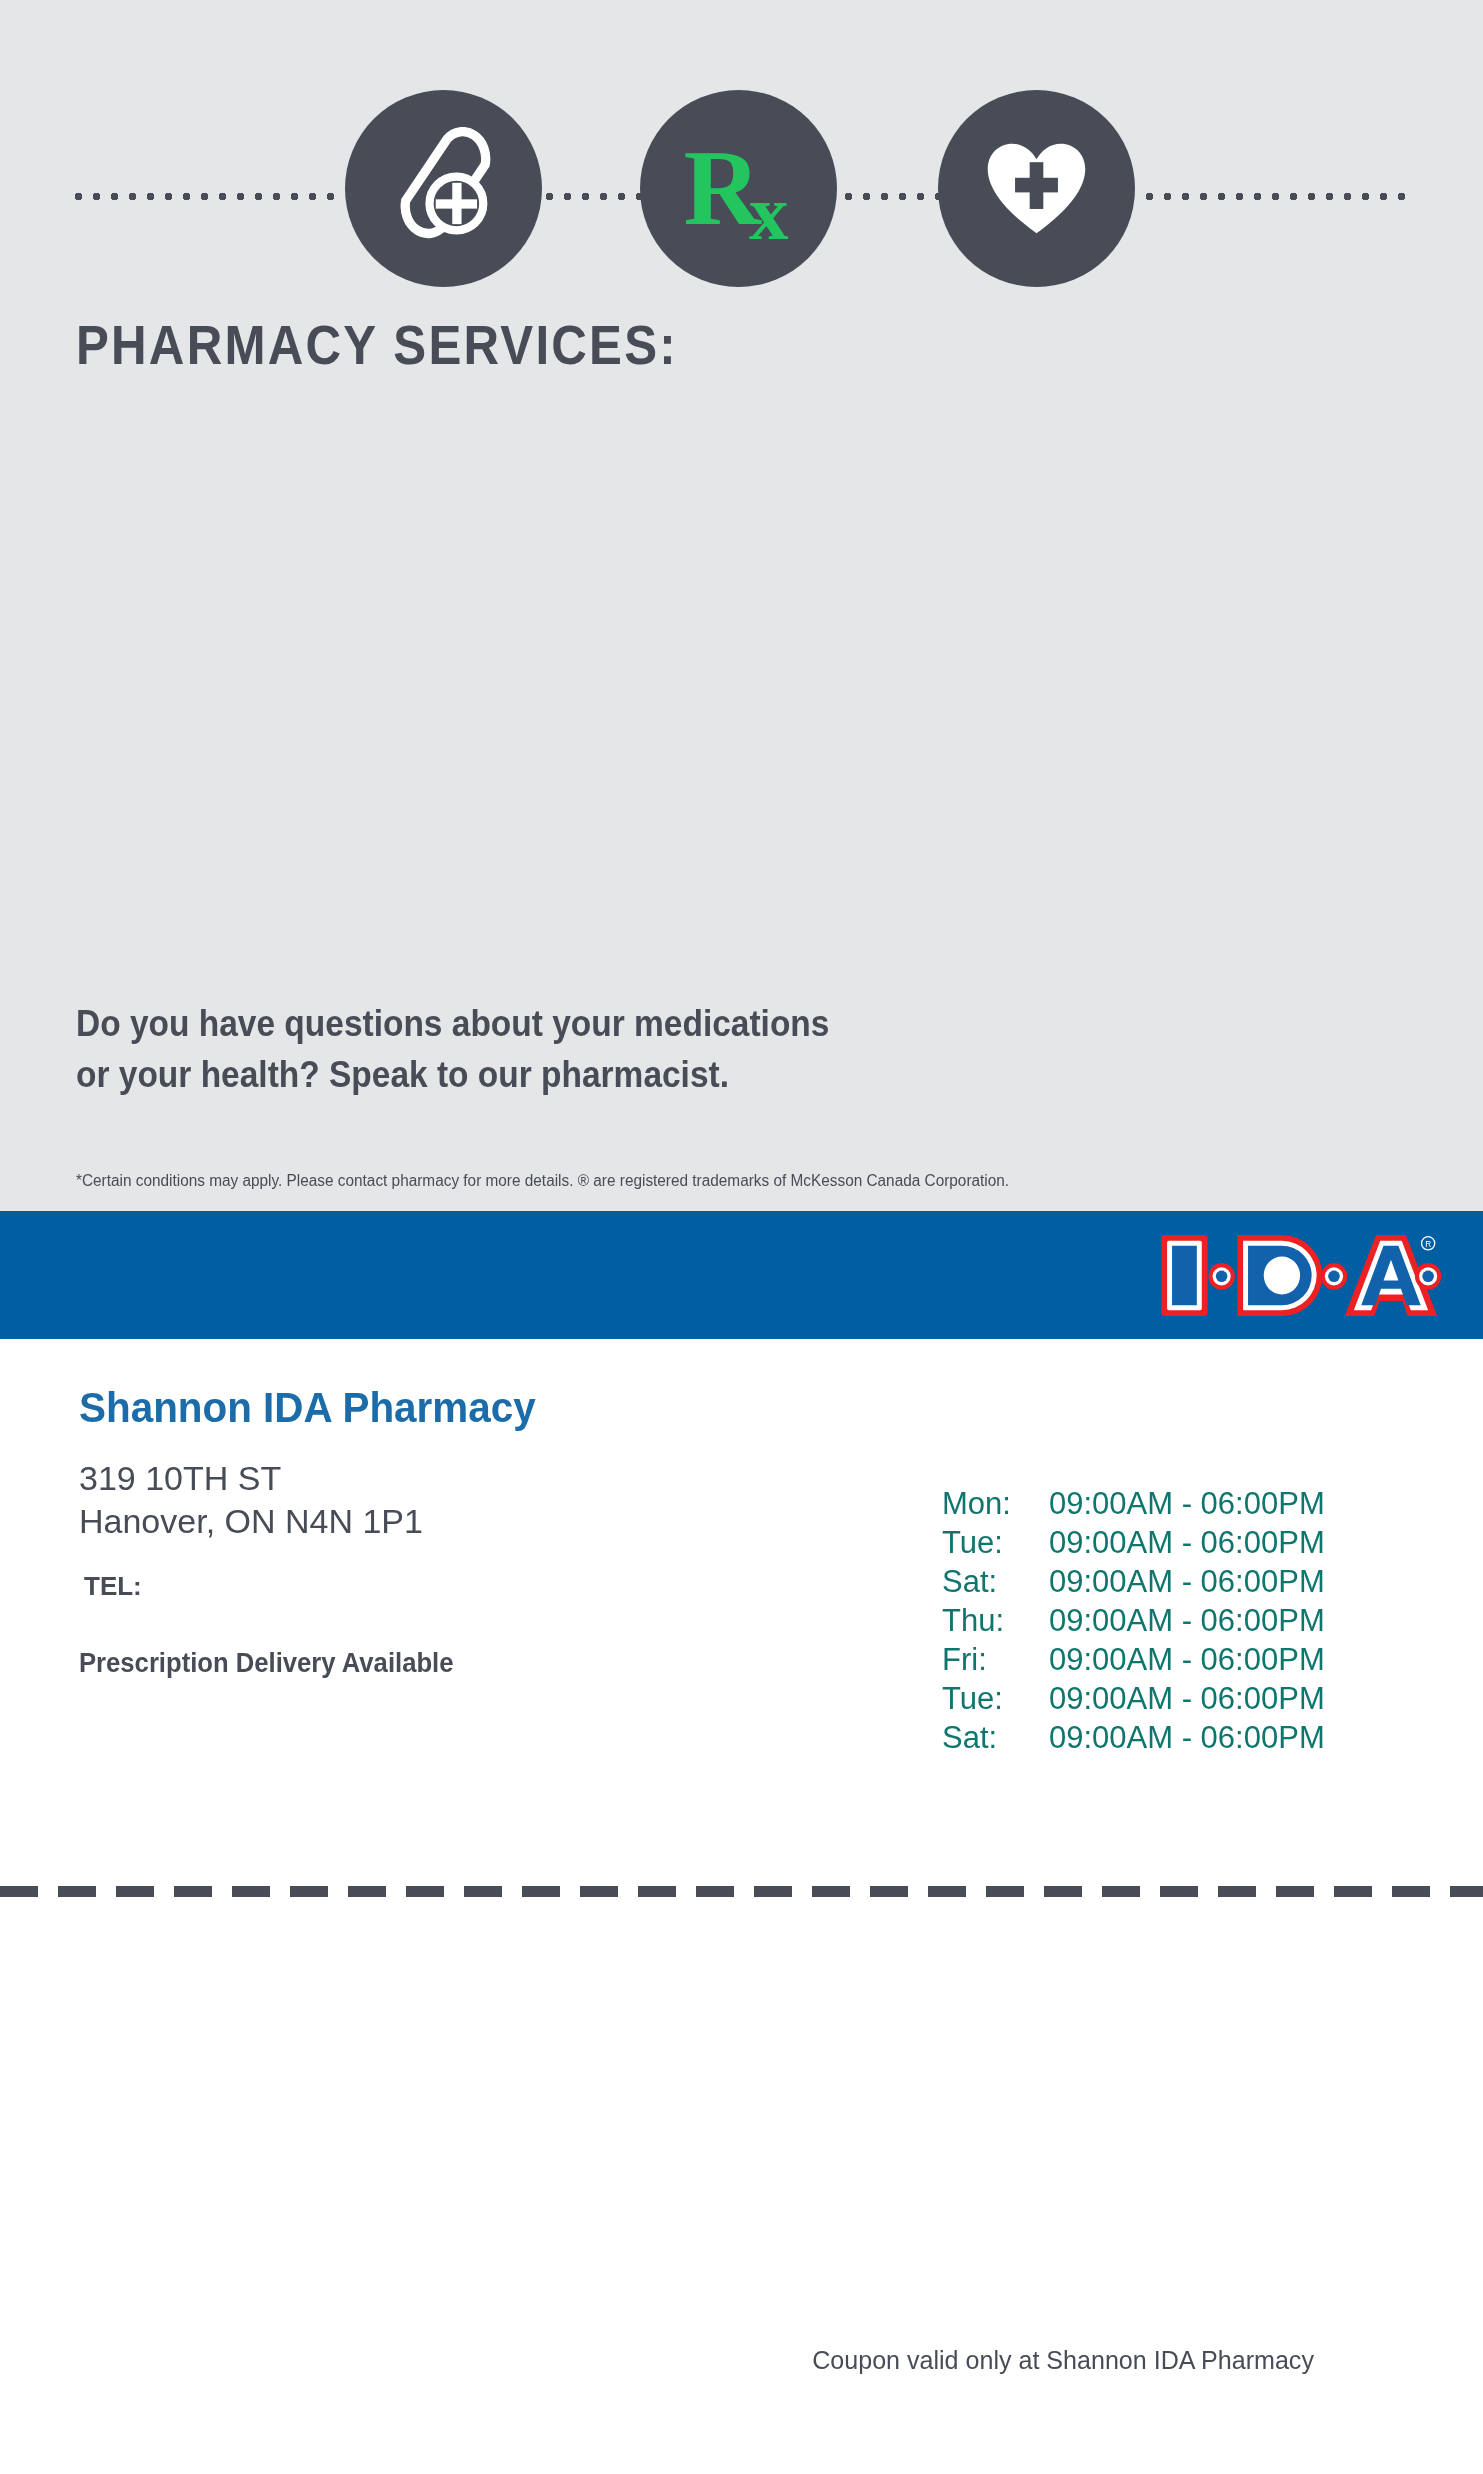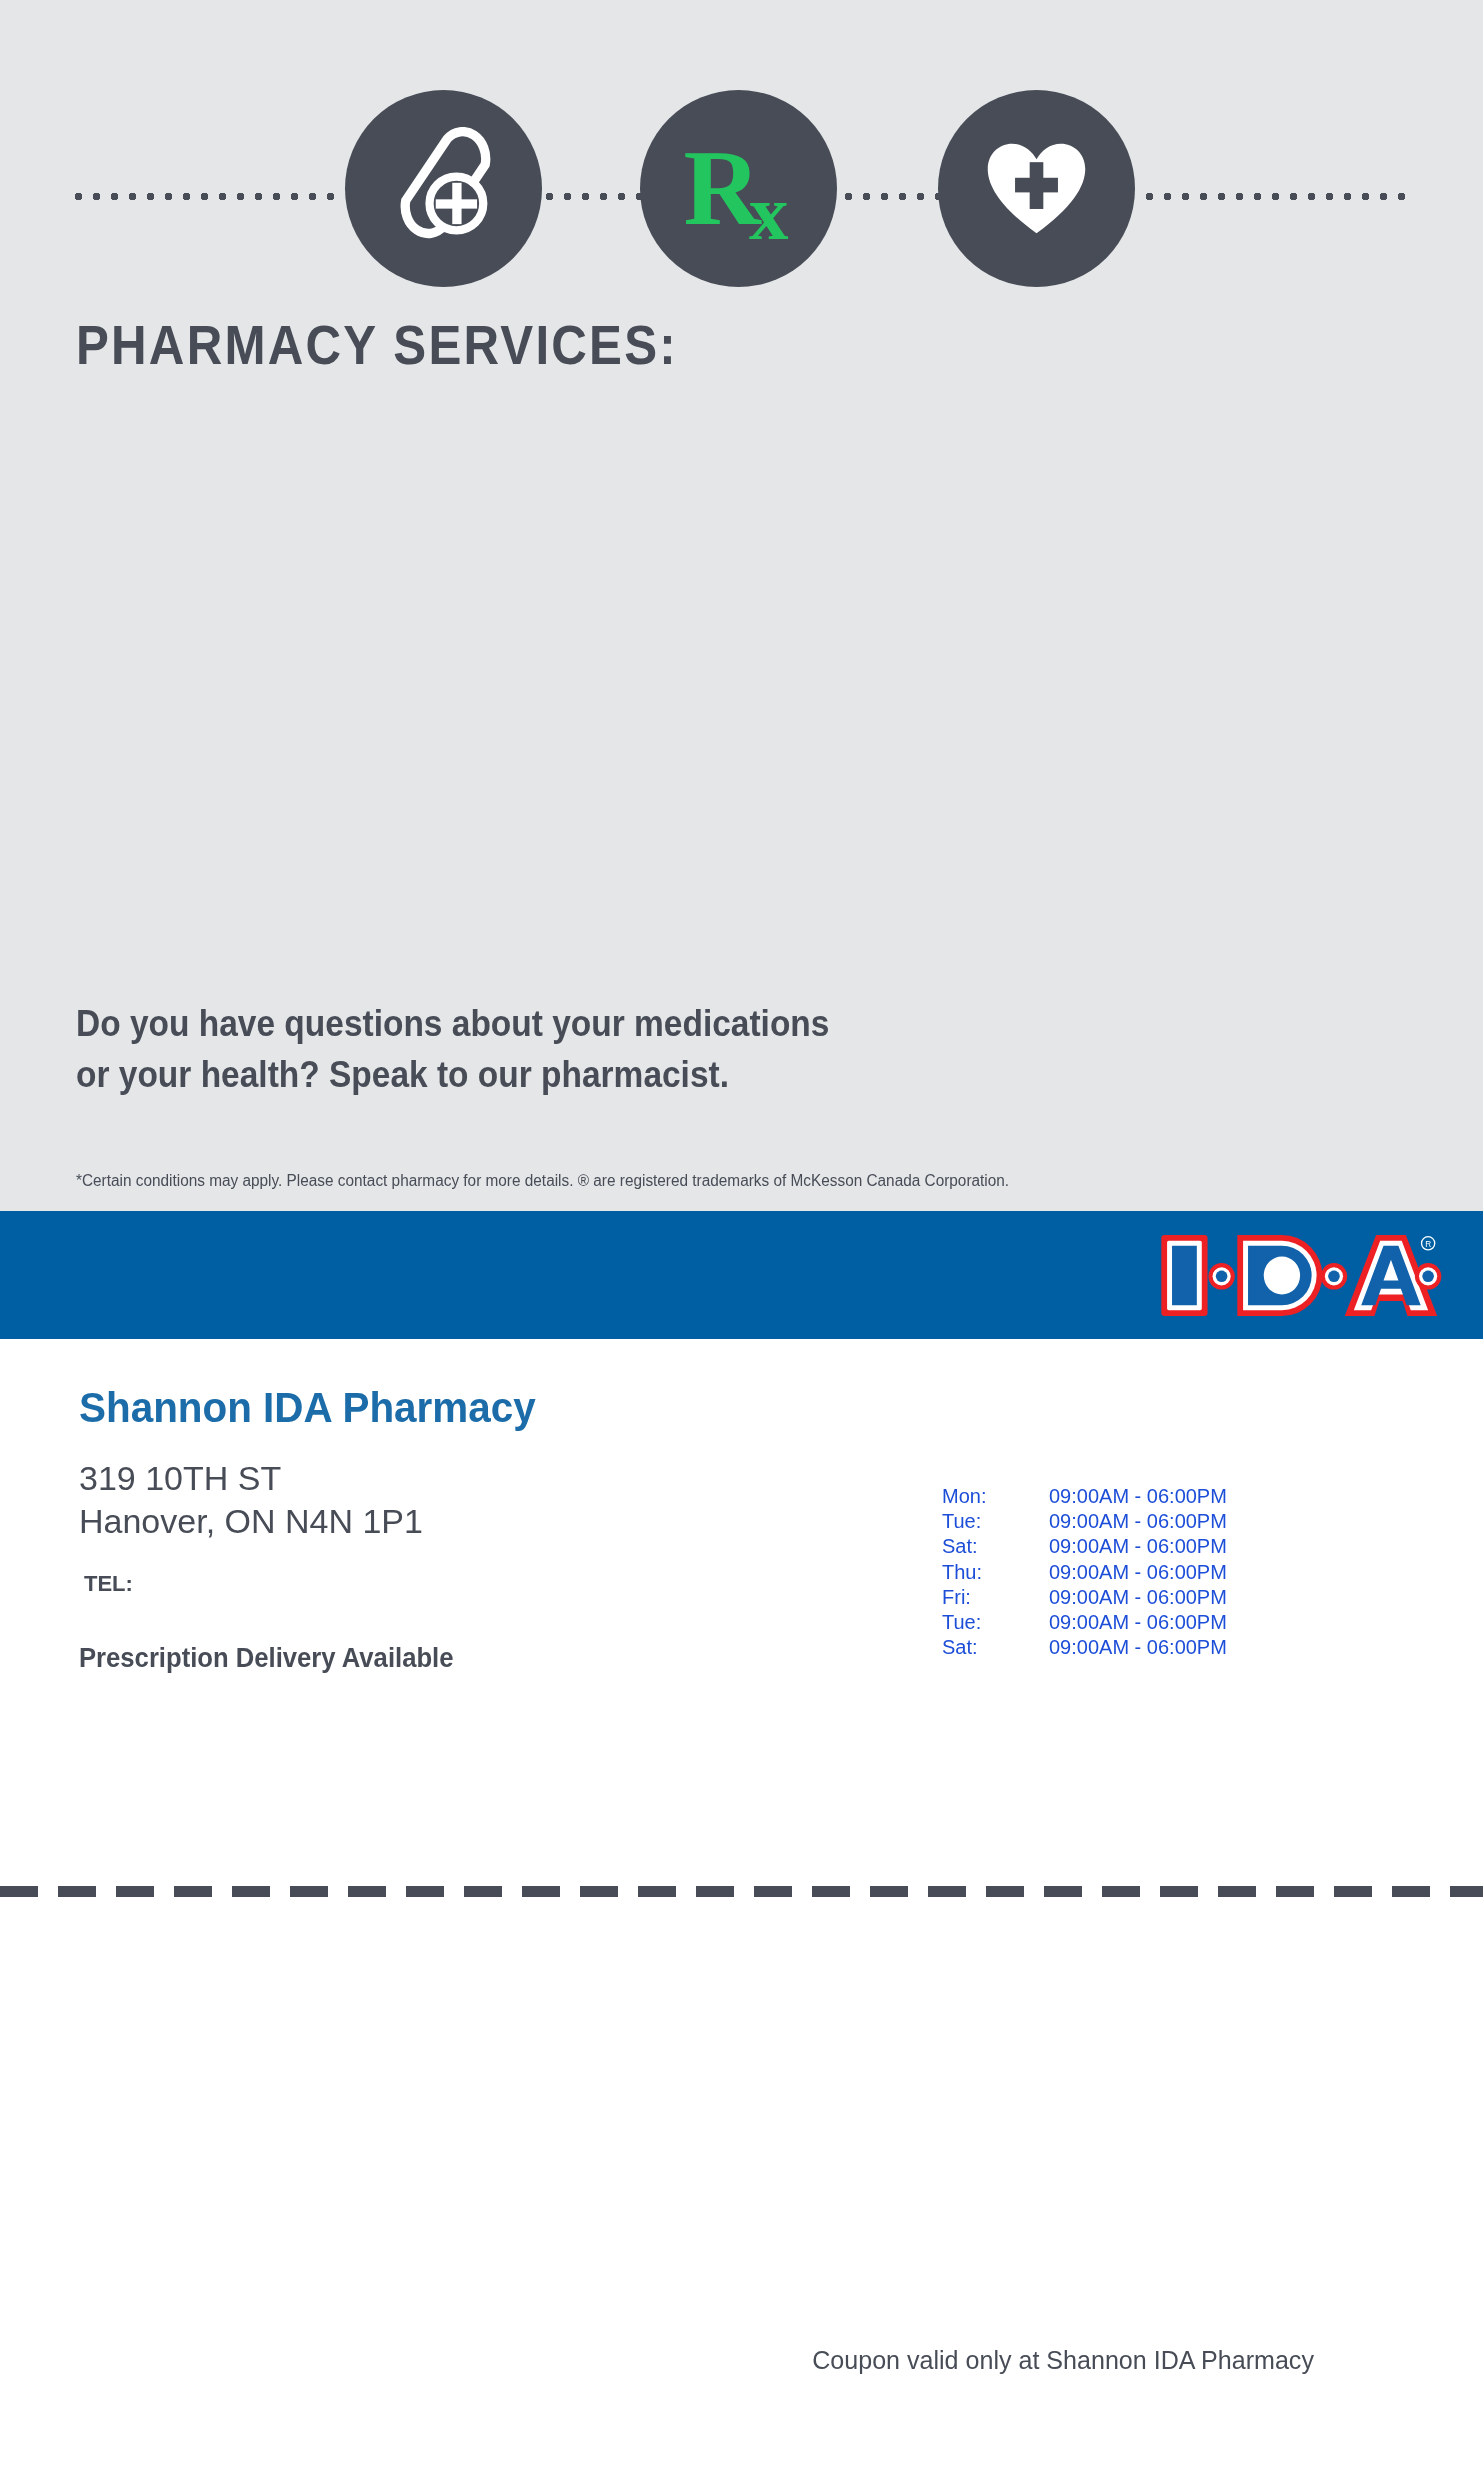--- a/index.html
+++ b/index.html
@@ -159,21 +159,21 @@
   .store-addr {
     margin-top: 24px;
     font-size: 34px;
     color: #474c56;
     line-height: 1.26;
     font-weight: 300;
   }
   .store-addr span { display: block; white-space: nowrap; }
   .contact-block {
     margin-top: 26.4px;
-    font-size: 22px;
+    font-size: 26px;
     font-weight: bold;
     color: #474c56;
     line-height: 1.32;
     padding-left: 5px;
   }
   .contact-block span { display: block; }
   .delivery-note {
     margin-top: 45px;
     font-size: 27px;
     font-weight: bold;
@@ -181,22 +181,22 @@
     transform: scaleX(0.95);
     transform-origin: left top;
     white-space: nowrap;
   }
 
   
   .hours-block {
     position: absolute;
     left: 942px;
     top: 1484px;
-    font-size: 20px;
-    color: #1d4ed8;
+    font-size: 31px;
+    color: #0f766e;
     font-weight: 300;
   }
   .hours-row {
     display: flex;
     align-items: baseline;
     line-height: 1.26;
     white-space: nowrap;
   }
   .hours-day {
     width: 107px;

